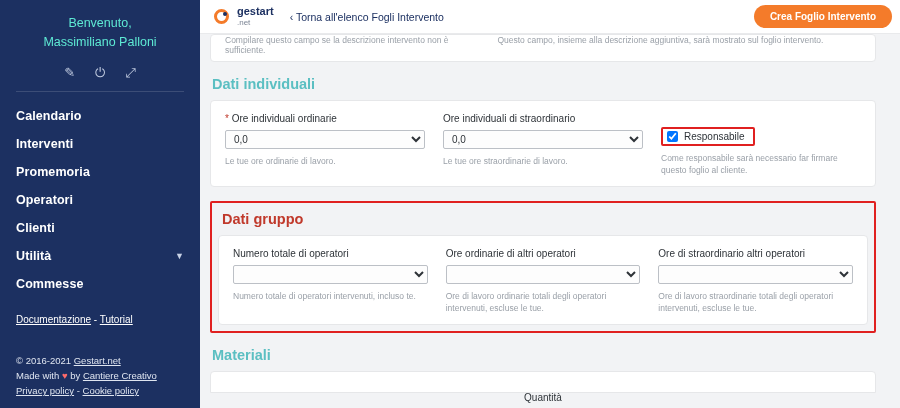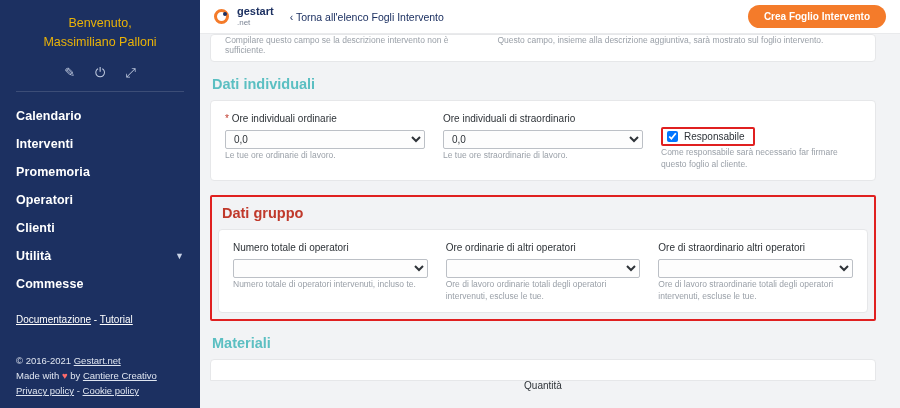--- a/index.html
+++ b/index.html
@@ -19,21 +19,21 @@
     background: #1c3061;
     color: #ffffff;
     padding: 0;
     position: relative;
   }
   .welcome {
     text-align: center;
     padding: 14px 10px 6px 10px;
     font-size: 12.5px;
     line-height: 19px;
-    color: #eab308;
+    color: #5eead4;
   }
   .welcome .name { display: block; }
   .side-icons {
     display: flex;
     justify-content: center;
     gap: 20px;
     padding: 8px 0 10px 0;
     color: #c8d2e6;
   }
   .side-icons span {
@@ -126,21 +126,21 @@
     color: #7b8494;
   }
   .back-link {
     margin-left: 16px;
     font-size: 10.5px;
     color: #1c3061;
     cursor: pointer;
   }
   .cta {
     position: absolute;
-    right: 14px;
+    right: 8px;
     top: 5px;
     background: #f47b2a;
     color: #ffffff;
     border: none;
     border-radius: 14px;
     padding: 6px 16px;
     font-size: 10px;
     font-weight: bold;
     cursor: pointer;
   }
@@ -204,20 +204,21 @@
     font-family: "Liberation Sans", sans-serif;
     border: 1px solid #bcc0c6;
     border-radius: 2px;
     background: #fdfdfd;
     color: #2e3338;
     padding: 0 4px;
   }
   .hint {
     font-size: 8.5px;
     color: #9aa0a8;
+    margin-top: 6px;
     line-height: 12px;
   }
   .checkbox-wrap {
     display: flex;
     align-items: center;
     gap: 6px;
     border: 2px solid #e02020;
     border-radius: 2px;
     padding: 2px 8px 2px 4px;
     width: max-content;

